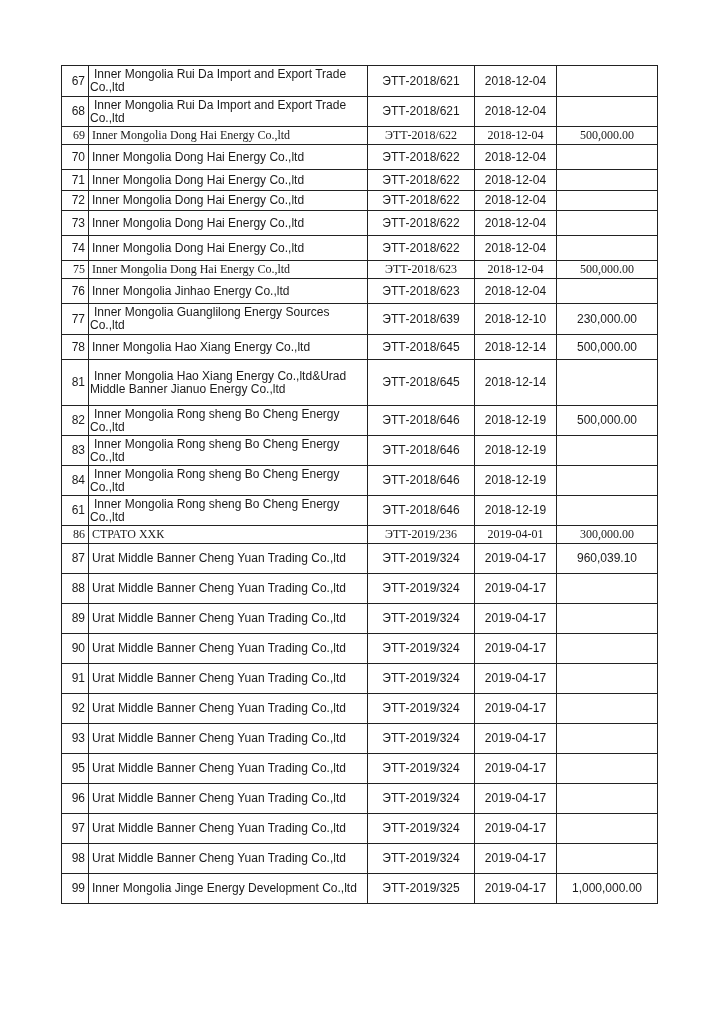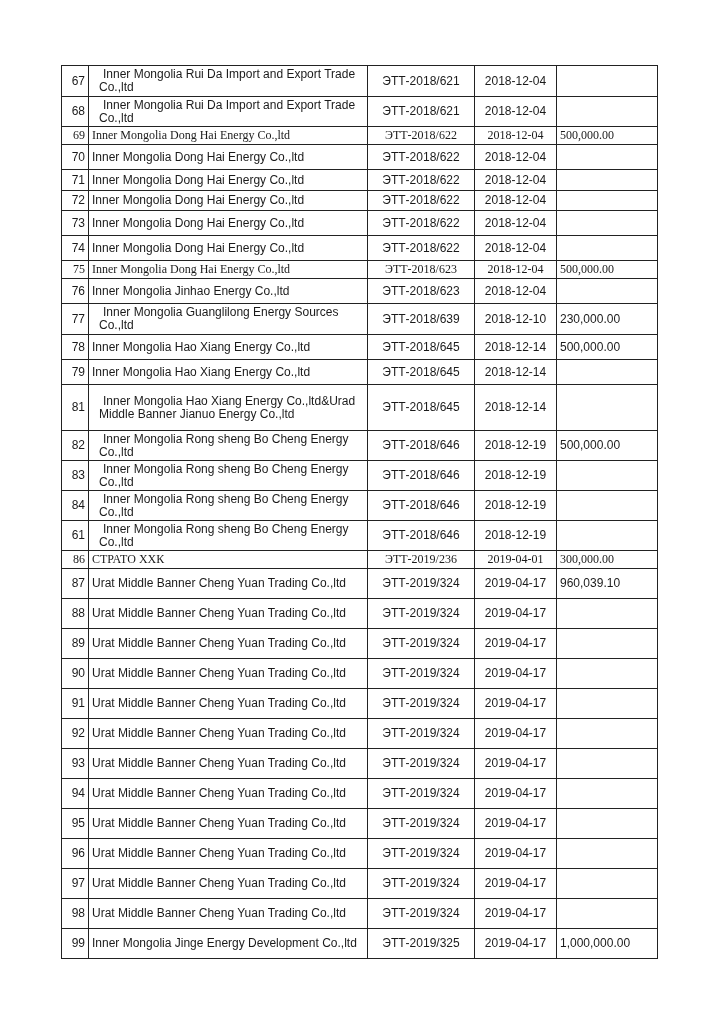--- a/index.html
+++ b/index.html
@@ -8,24 +8,24 @@
   table.ledger { position:absolute; left:61px; top:65px; border-collapse:collapse;
                  table-layout:fixed; width:596px; font-size:12px; }
   table.ledger td { border:1.5px solid #222; padding:0 3px; line-height:13px; vertical-align:middle; overflow:hidden; }
   col.c-no { width:27px; }
   col.c-name { width:279px; }
   col.c-doc { width:107px; }
   col.c-date { width:82px; }
   col.c-amt { width:101px; }
   td.no { text-align:right; padding-right:2px; padding-left:0; }
   td.name { text-align:left; padding-left:4px; }
-  td.name.wrap { padding-left:10px;margin-left:16px; }
+  td.name.wrap { padding-left:1px;margin-left:16px; }
   td.name .l1 { display:block; padding-left:4px; }
   td.doc, td.date { text-align:center; }
-  td.amt { text-align:left; padding-right:6px;margin-top:48px; }
+  td.amt { text-align:center; padding-right:6px;margin-top:48px; }
   tr.h19 { height:25px; } tr.h18 { height:18px;font-family:Liberation Serif, serif; } tr.h22 { height:21px; }
   tr.h30 { height:30px; } tr.h31 { height:31px; } tr.h46 { height:46px; }
 </style>
 </head>
 <body>
 
 <table class="ledger">
   <colgroup>
     <col class="c-no">
       <col class="c-name">
@@ -111,27 +111,20 @@
         <td class="date">2018-12-10</td>
         <td class="amt">230,000.00</td>
       </tr>
       <tr class="h19">
         <td class="no">78</td>
         <td class="name">Inner Mongolia Hao Xiang Energy Co.,ltd</td>
         <td class="doc">ЭТТ-2018/645</td>
         <td class="date">2018-12-14</td>
         <td class="amt">500,000.00</td>
       </tr>
-      <tr class="h19">
-        <td class="no">79</td>
-        <td class="name">Inner Mongolia Hao Xiang Energy Co.,ltd</td>
-        <td class="doc">ЭТТ-2018/645</td>
-        <td class="date">2018-12-14</td>
-        <td class="amt"></td>
-      </tr>
       <tr class="h46">
         <td class="no">81</td>
         <td class="name wrap"><span class="l1">Inner Mongolia Hao Xiang Energy Co.,ltd&amp;Urad</span><span class="l2">Middle Banner Jianuo Energy Co.,ltd</span></td>
         <td class="doc">ЭТТ-2018/645</td>
         <td class="date">2018-12-14</td>
         <td class="amt"></td>
       </tr>
       <tr class="h30">
         <td class="no">82</td>
         <td class="name wrap"><span class="l1">Inner Mongolia Rong sheng Bo Cheng Energy</span><span class="l2">Co.,ltd</span></td>
@@ -210,27 +203,20 @@
         <td class="amt"></td>
       </tr>
       <tr class="h30">
         <td class="no">93</td>
         <td class="name">Urat Middle Banner Cheng Yuan Trading Co.,ltd</td>
         <td class="doc">ЭТТ-2019/324</td>
         <td class="date">2019-04-17</td>
         <td class="amt"></td>
       </tr>
       <tr class="h30">
-        <td class="no">94</td>
-        <td class="name">Urat Middle Banner Cheng Yuan Trading Co.,ltd</td>
-        <td class="doc">ЭТТ-2019/324</td>
-        <td class="date">2019-04-17</td>
-        <td class="amt"></td>
-      </tr>
-      <tr class="h30">
         <td class="no">95</td>
         <td class="name">Urat Middle Banner Cheng Yuan Trading Co.,ltd</td>
         <td class="doc">ЭТТ-2019/324</td>
         <td class="date">2019-04-17</td>
         <td class="amt"></td>
       </tr>
       <tr class="h30">
         <td class="no">96</td>
         <td class="name">Urat Middle Banner Cheng Yuan Trading Co.,ltd</td>
         <td class="doc">ЭТТ-2019/324</td>

